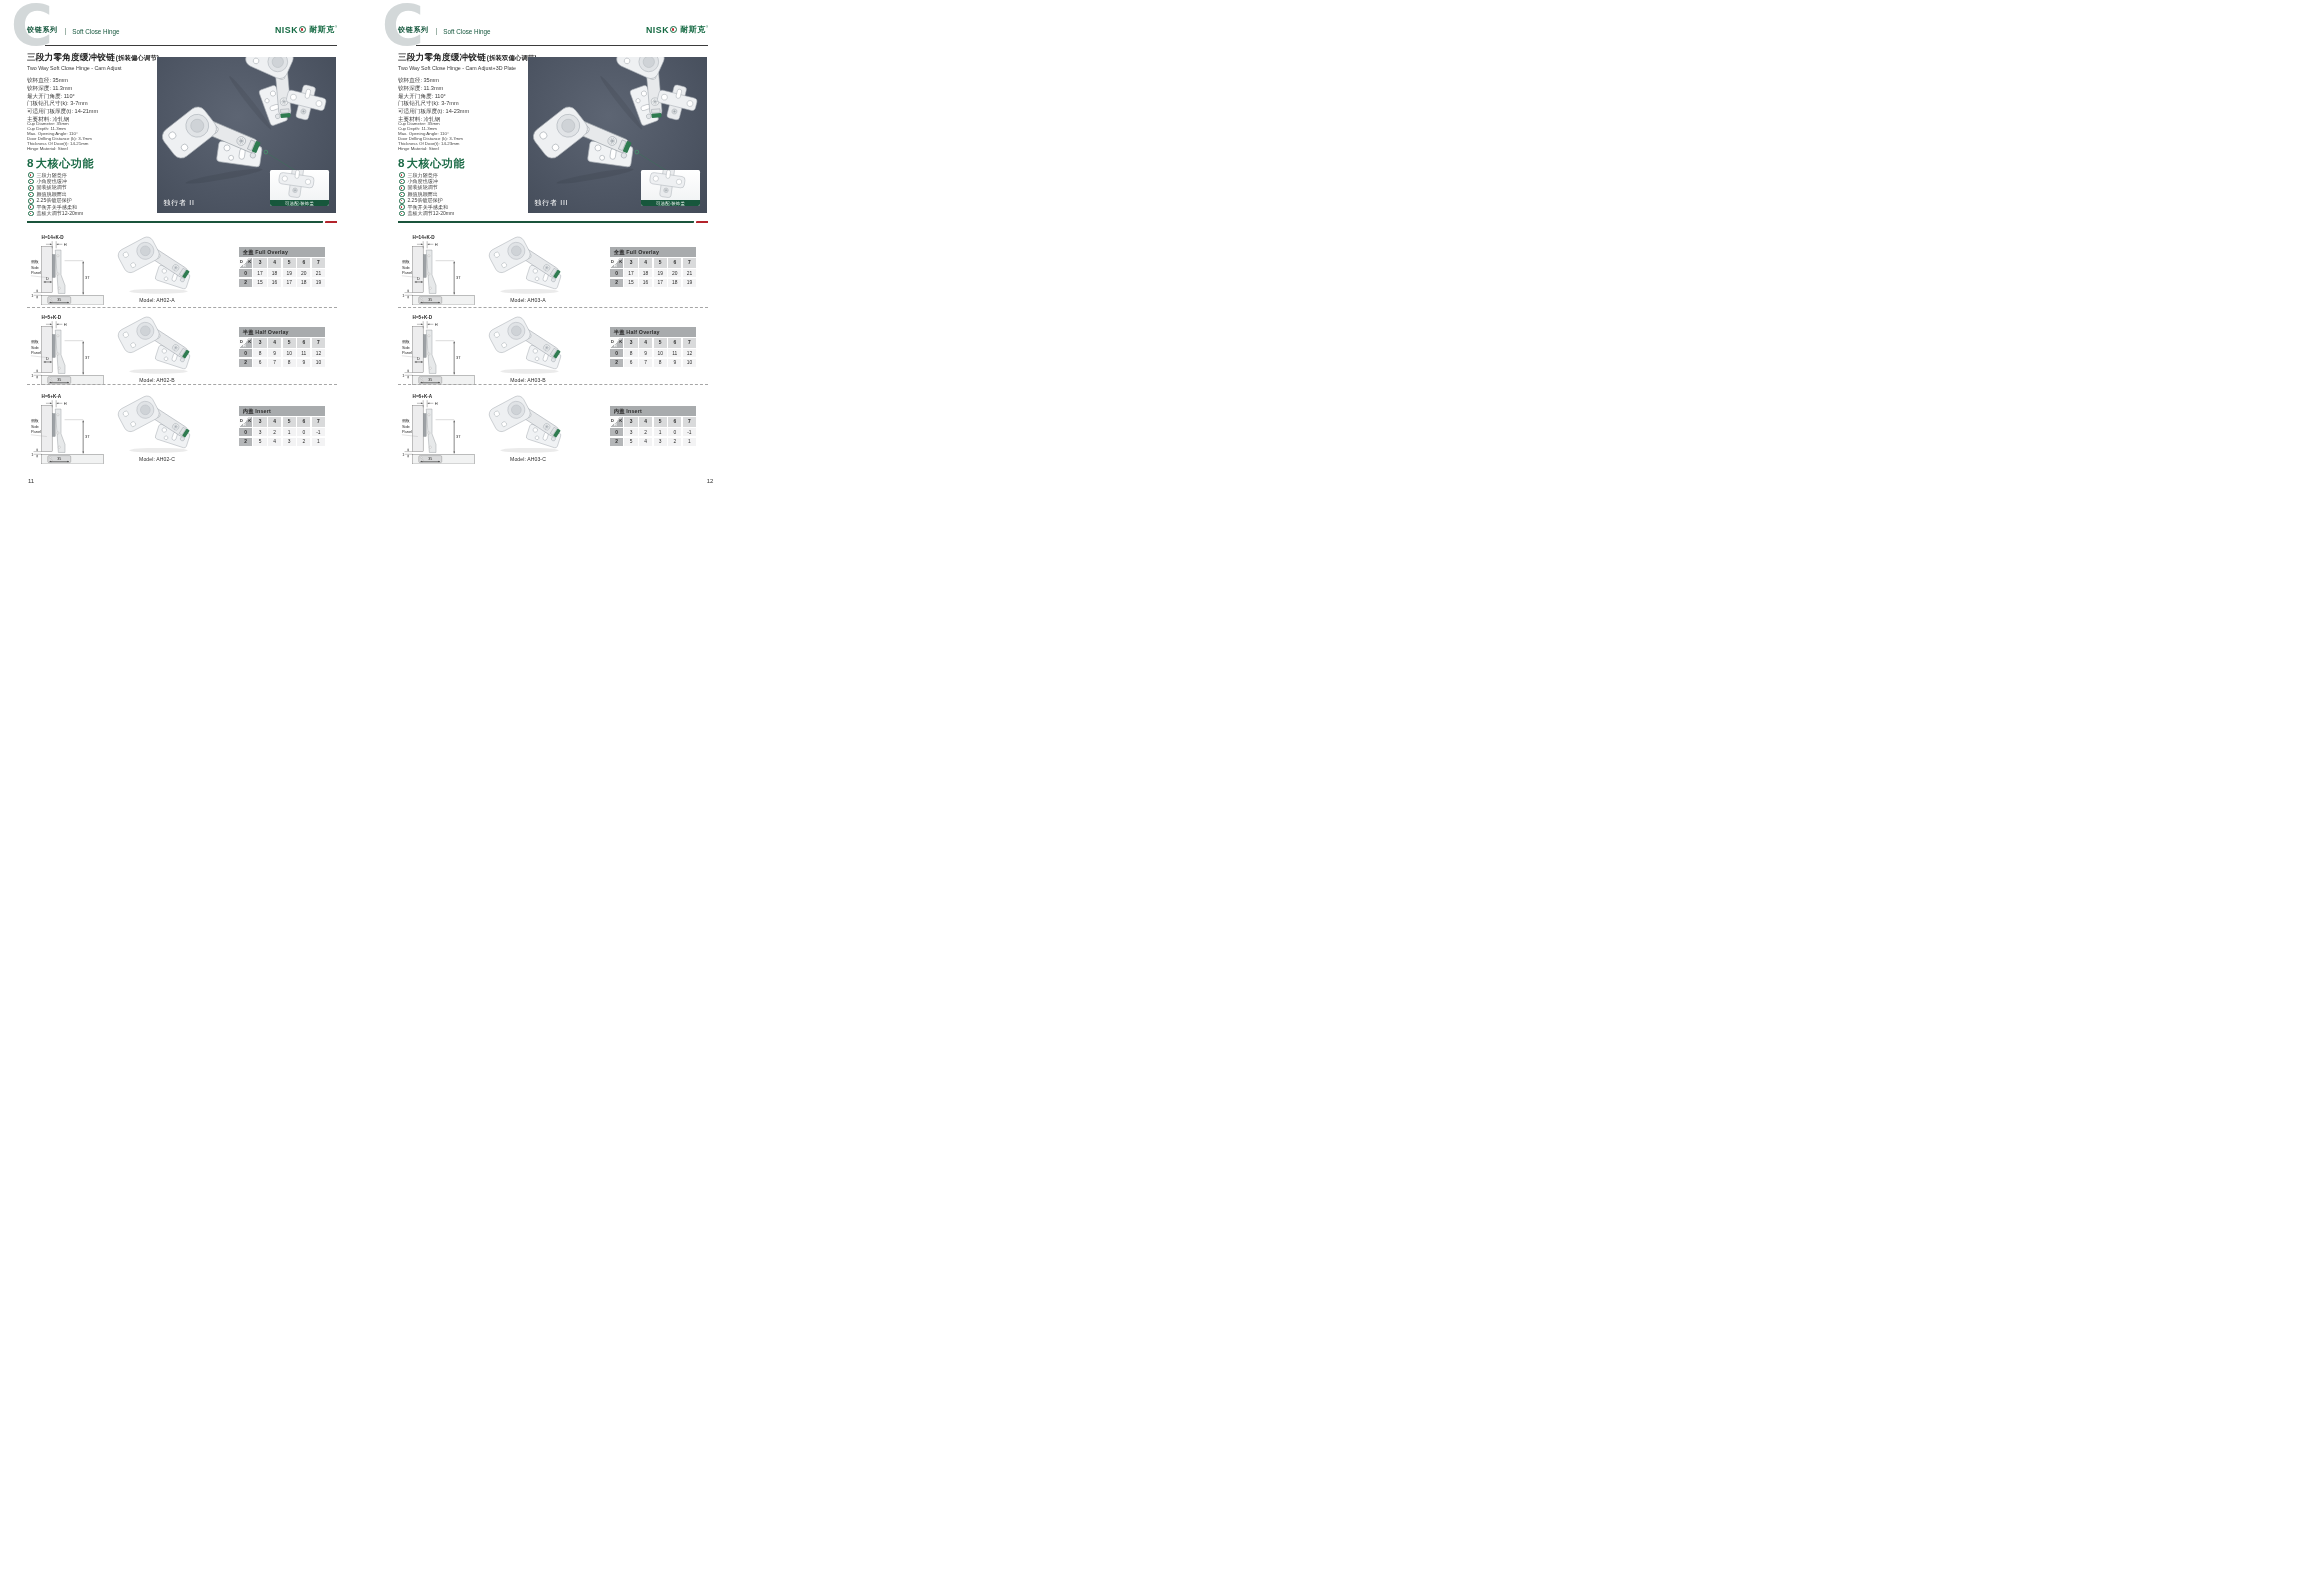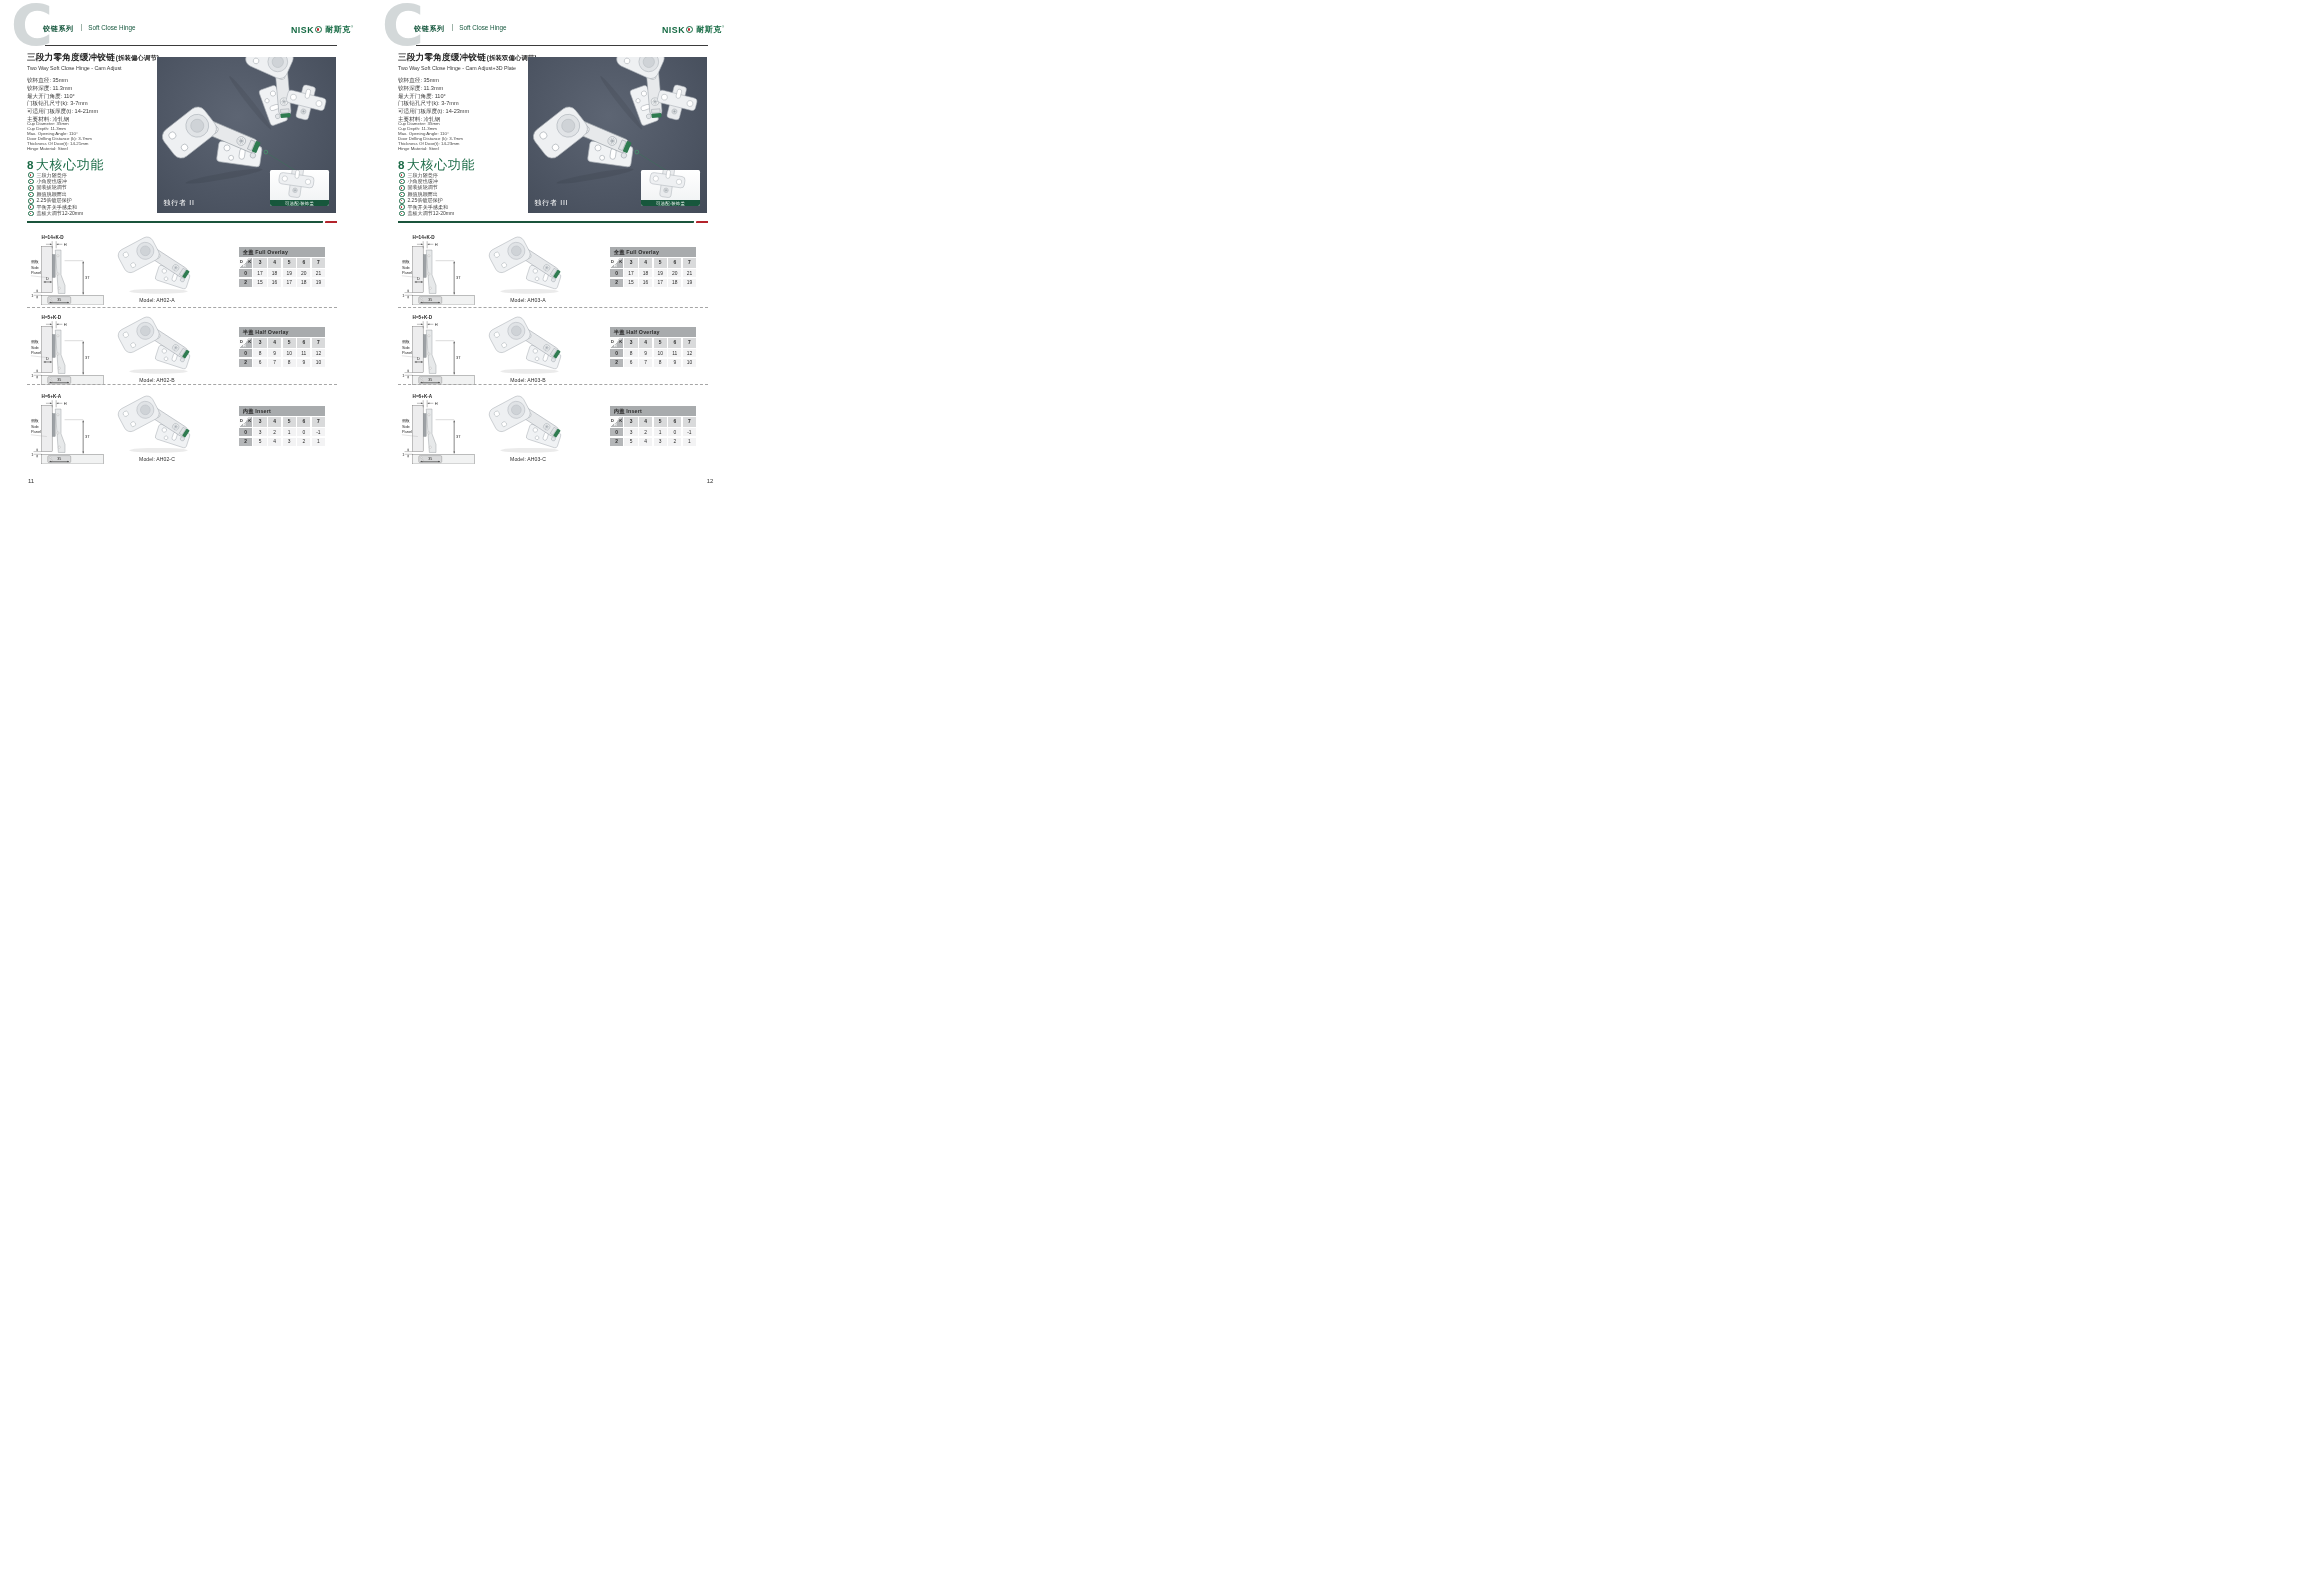--- a/index.html
+++ b/index.html
@@ -1,39 +1,39 @@
 <!DOCTYPE html>
 <html style="font-size:7.4px"><head>
 <meta charset="utf-8">
 <style>
   html,body{margin:0;padding:0;background:#fff}
   body{width:727px;height:497px;position:relative;font-family:"Liberation Sans","DejaVu Sans",sans-serif;color:#3f3f3f;overflow:hidden}
   ul{list-style:none;margin:0;padding:0}
   .page{position:absolute;top:0;width:320px;height:497px}
   #p1{left:27px}#p2{left:398px}
   .watermark{position:absolute;left:-16px;top:-1.9px;font-size:57px;font-weight:700;color:#d3d8d9;line-height:1;z-index:0;font-family:"DejaVu Sans",sans-serif}
-  .hd{position:absolute;left:16px;top:24px;width:310px;height:11px;display:flex;align-items:flex-start;gap:7px;z-index:2}
+  .hd{position:absolute;left:0;top:24px;width:310px;height:11px;display:flex;align-items:flex-end;gap:7px;z-index:2}
   .hd-cn{font-size:7px;font-weight:700;color:#14563c;letter-spacing:0.7px}
   .hd-sep{width:0.5px;height:7px;background:#9db3a8}
   .hd-en{font-size:6.3px;color:#14563c;font-weight:500}
   .logo{position:absolute;right:0;top:0;display:flex;align-items:center}
   .logo-txt{font-size:8.8px;font-weight:800;color:#156a43;letter-spacing:0.5px}
   .logo-o{width:5.6px;height:5.6px;border:1.6px solid #156a43;border-radius:50%;display:inline-flex;align-items:center;justify-content:center;margin-left:0.5px;box-sizing:content-box}
   .logo-dot{width:2.3px;height:2.3px;background:#c5262c;border-radius:50%}
   .logo-cn{font-size:8px;font-weight:800;color:#156a43;margin-left:3px;letter-spacing:0.5px}
   .logo-reg{font-size:3.2px;color:#156a43;align-self:flex-start;margin-top:0.9px}
   .rule{position:absolute;left:17.6px;right:10.2px;top:45px;height:0.9px;background:#3b3b3b;z-index:2}
   .t-cn{position:absolute;left:0;top:52px;margin:0;font-size:8.6px;font-weight:700;color:#1e1e1e;letter-spacing:0.2px;white-space:nowrap}
   .t-paren{font-size:6.3px;margin-left:0.9px}
   .t-en{position:absolute;left:0;top:65px;font-size:5.3px;color:#3a3a3a}
   .specs-cn{position:absolute;left:0;top:77px;font-size:5.6px;line-height:7.8px;color:#3c3c3c}
   .specs-en{position:absolute;left:0;top:121px;font-size:4.4px;line-height:5px;color:#474747}
   .feat-hd{position:absolute;left:0;top:156px;display:flex;align-items:baseline;gap:2.3px}
   .feat-num{font-size:11.6px;font-weight:700;color:#1c6b47}
-  .feat-txt{font-size:13px;font-weight:400;color:#1c6b47;letter-spacing:0.7px}
+  .feat-txt{font-size:11px;font-weight:700;color:#1c6b47;letter-spacing:0.7px}
   .feats{position:absolute;left:0.9px;top:172px}
   .feat{display:flex;align-items:center;gap:2.8px;height:6.4px;font-size:5.1px;color:#3e3e3e}
   .bullet{width:3.7px;height:3.7px;border:0.9px solid #1c6b47;border-radius:50%;display:inline-flex;align-items:center;justify-content:center;flex:none;box-sizing:content-box}
   .bdot{width:1.4px;height:1.4px;background:#c0262c;border-radius:50%}
   .photo{position:absolute;left:130px;top:57px;width:179px;height:156px;background:radial-gradient(ellipse at 45% 38%,#5d6573 0%,#4d5563 62%,#434b58 100%);overflow:hidden}
   .photo-art{position:absolute;inset:0}
   .photo-label{position:absolute;left:6.5px;bottom:4.6px;color:#fff;font-size:7px;letter-spacing:0.7px;font-weight:500}
   .inset{position:absolute;right:7px;bottom:7px;width:59px;height:36px;background:#fff;border-radius:2.3px;overflow:hidden;display:flex;flex-direction:column}
   .inset-art{flex:1;position:relative;background:linear-gradient(#ffffff,#f2f4f5)}
   .inset-cap{height:8px;background:#17573c;color:#fff;font-size:4.4px;display:flex;align-items:center;justify-content:center;letter-spacing:0.2px;flex:none}

